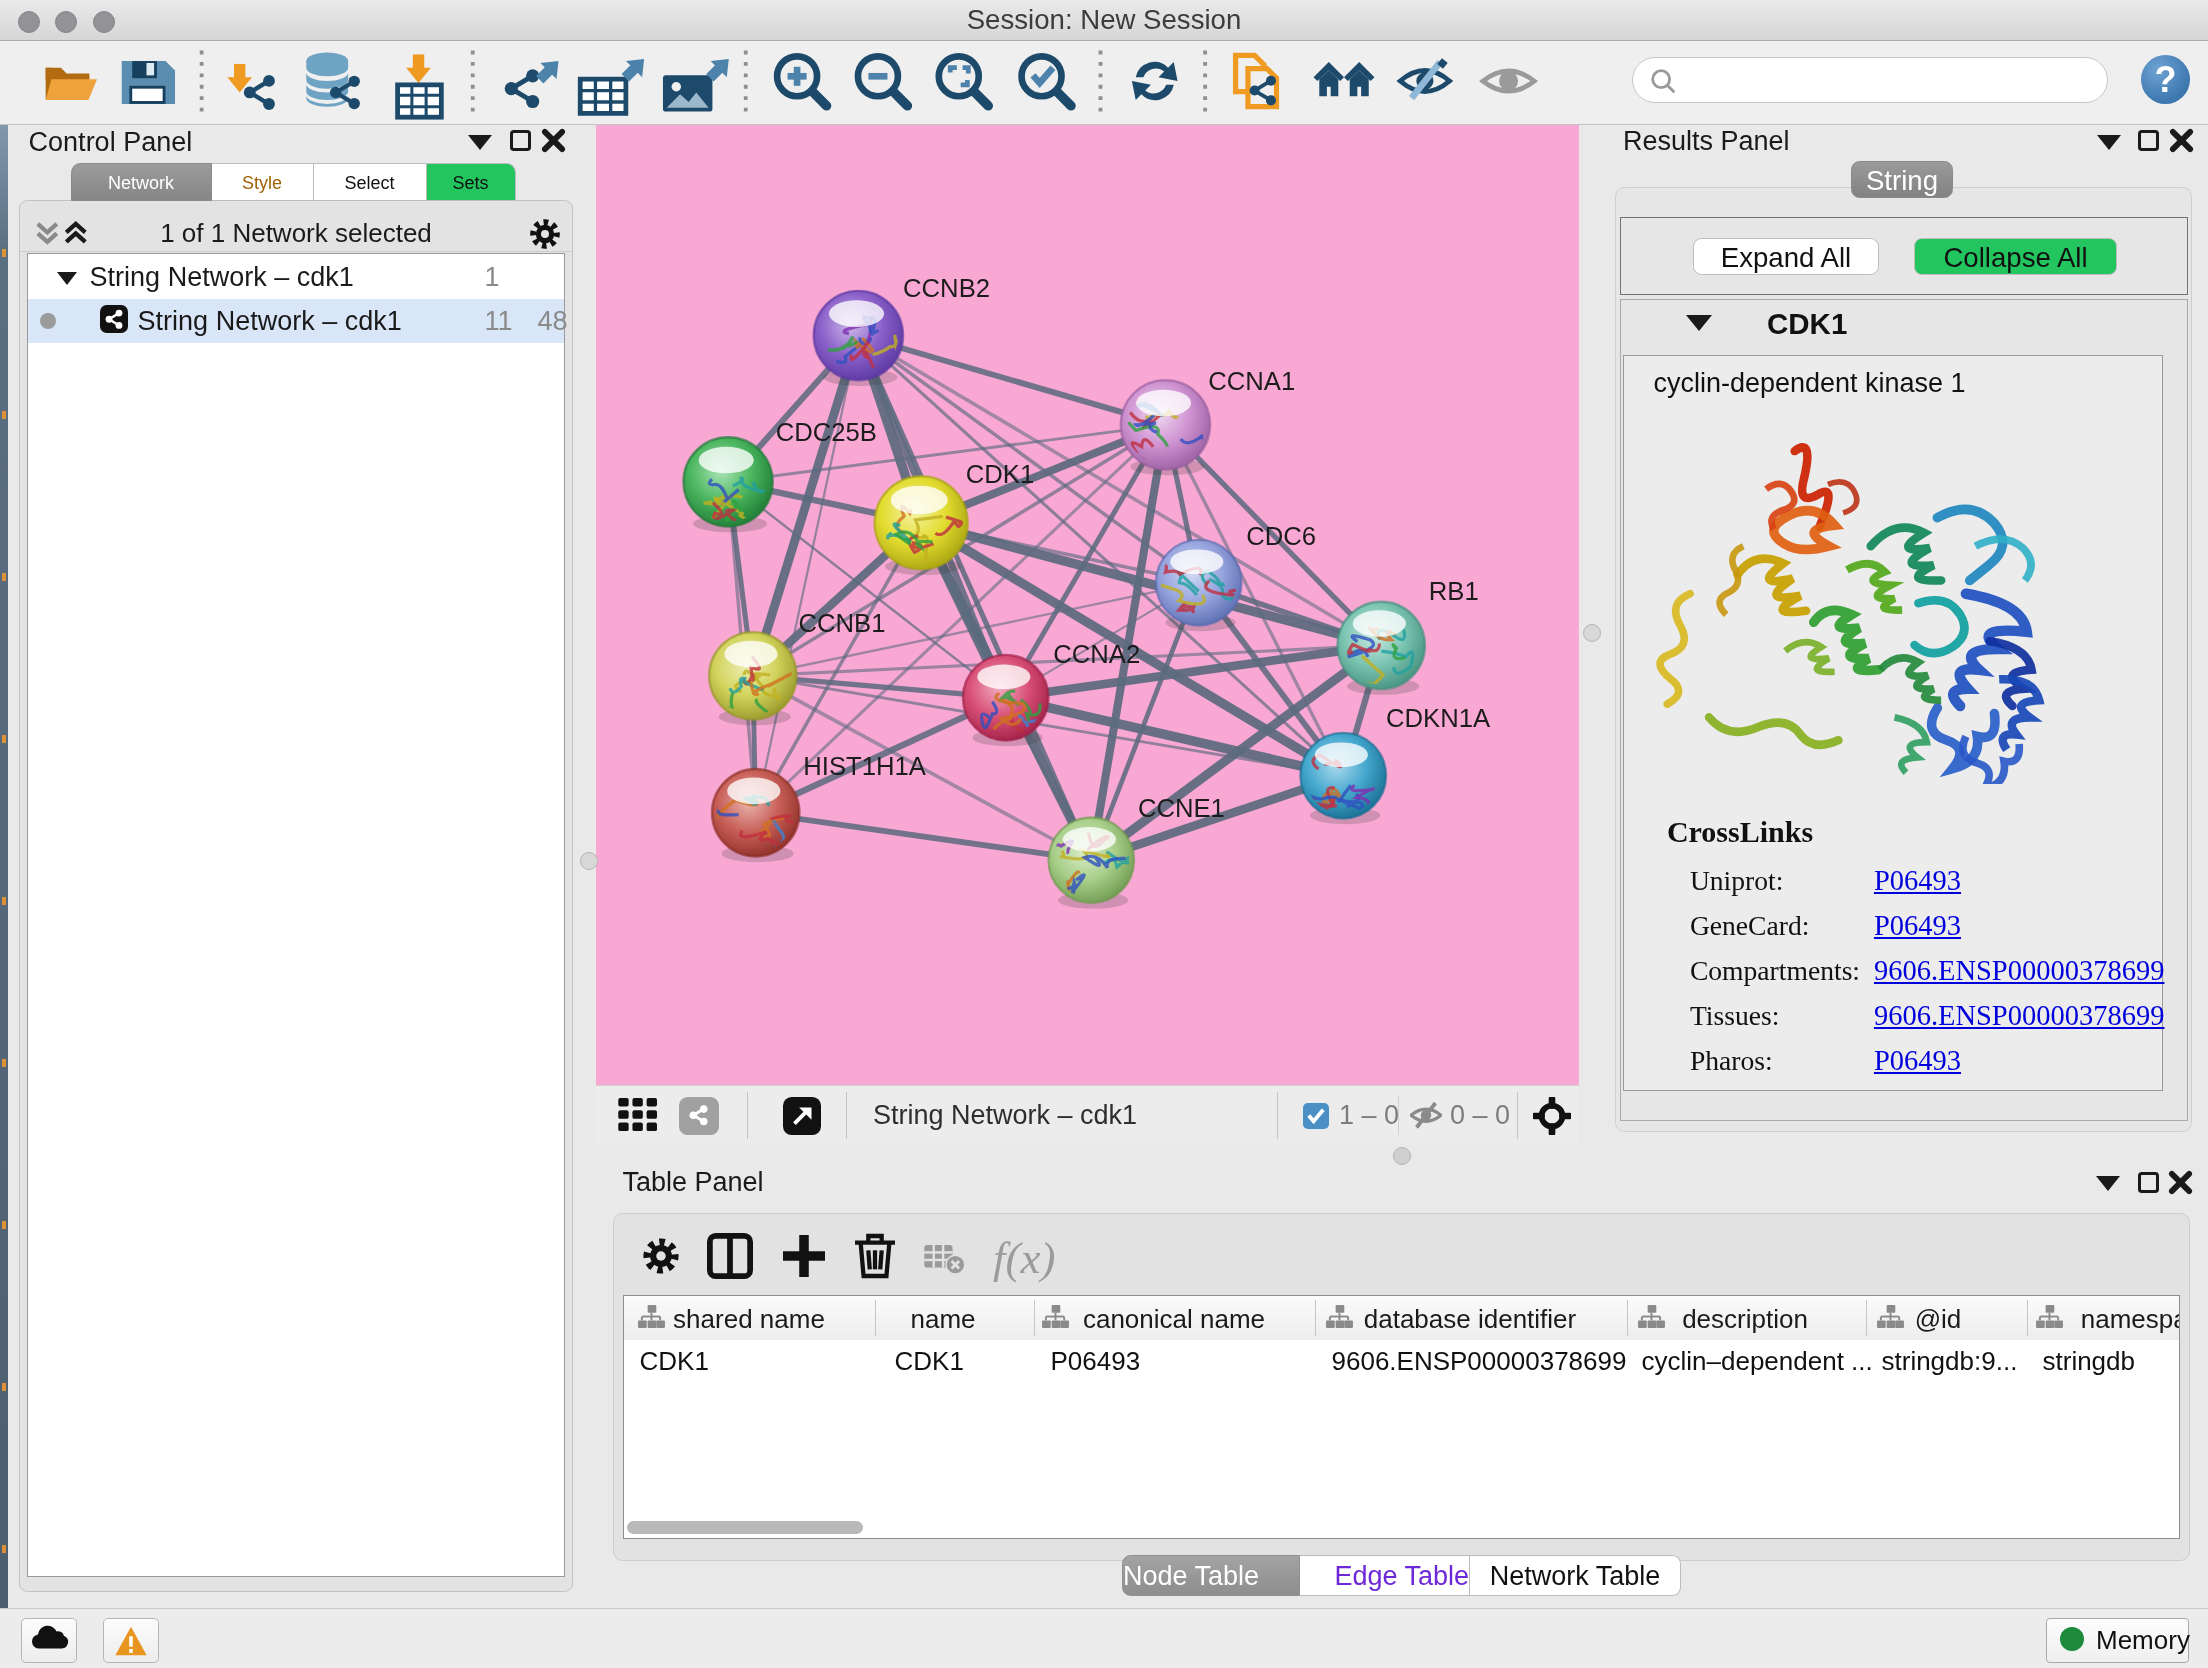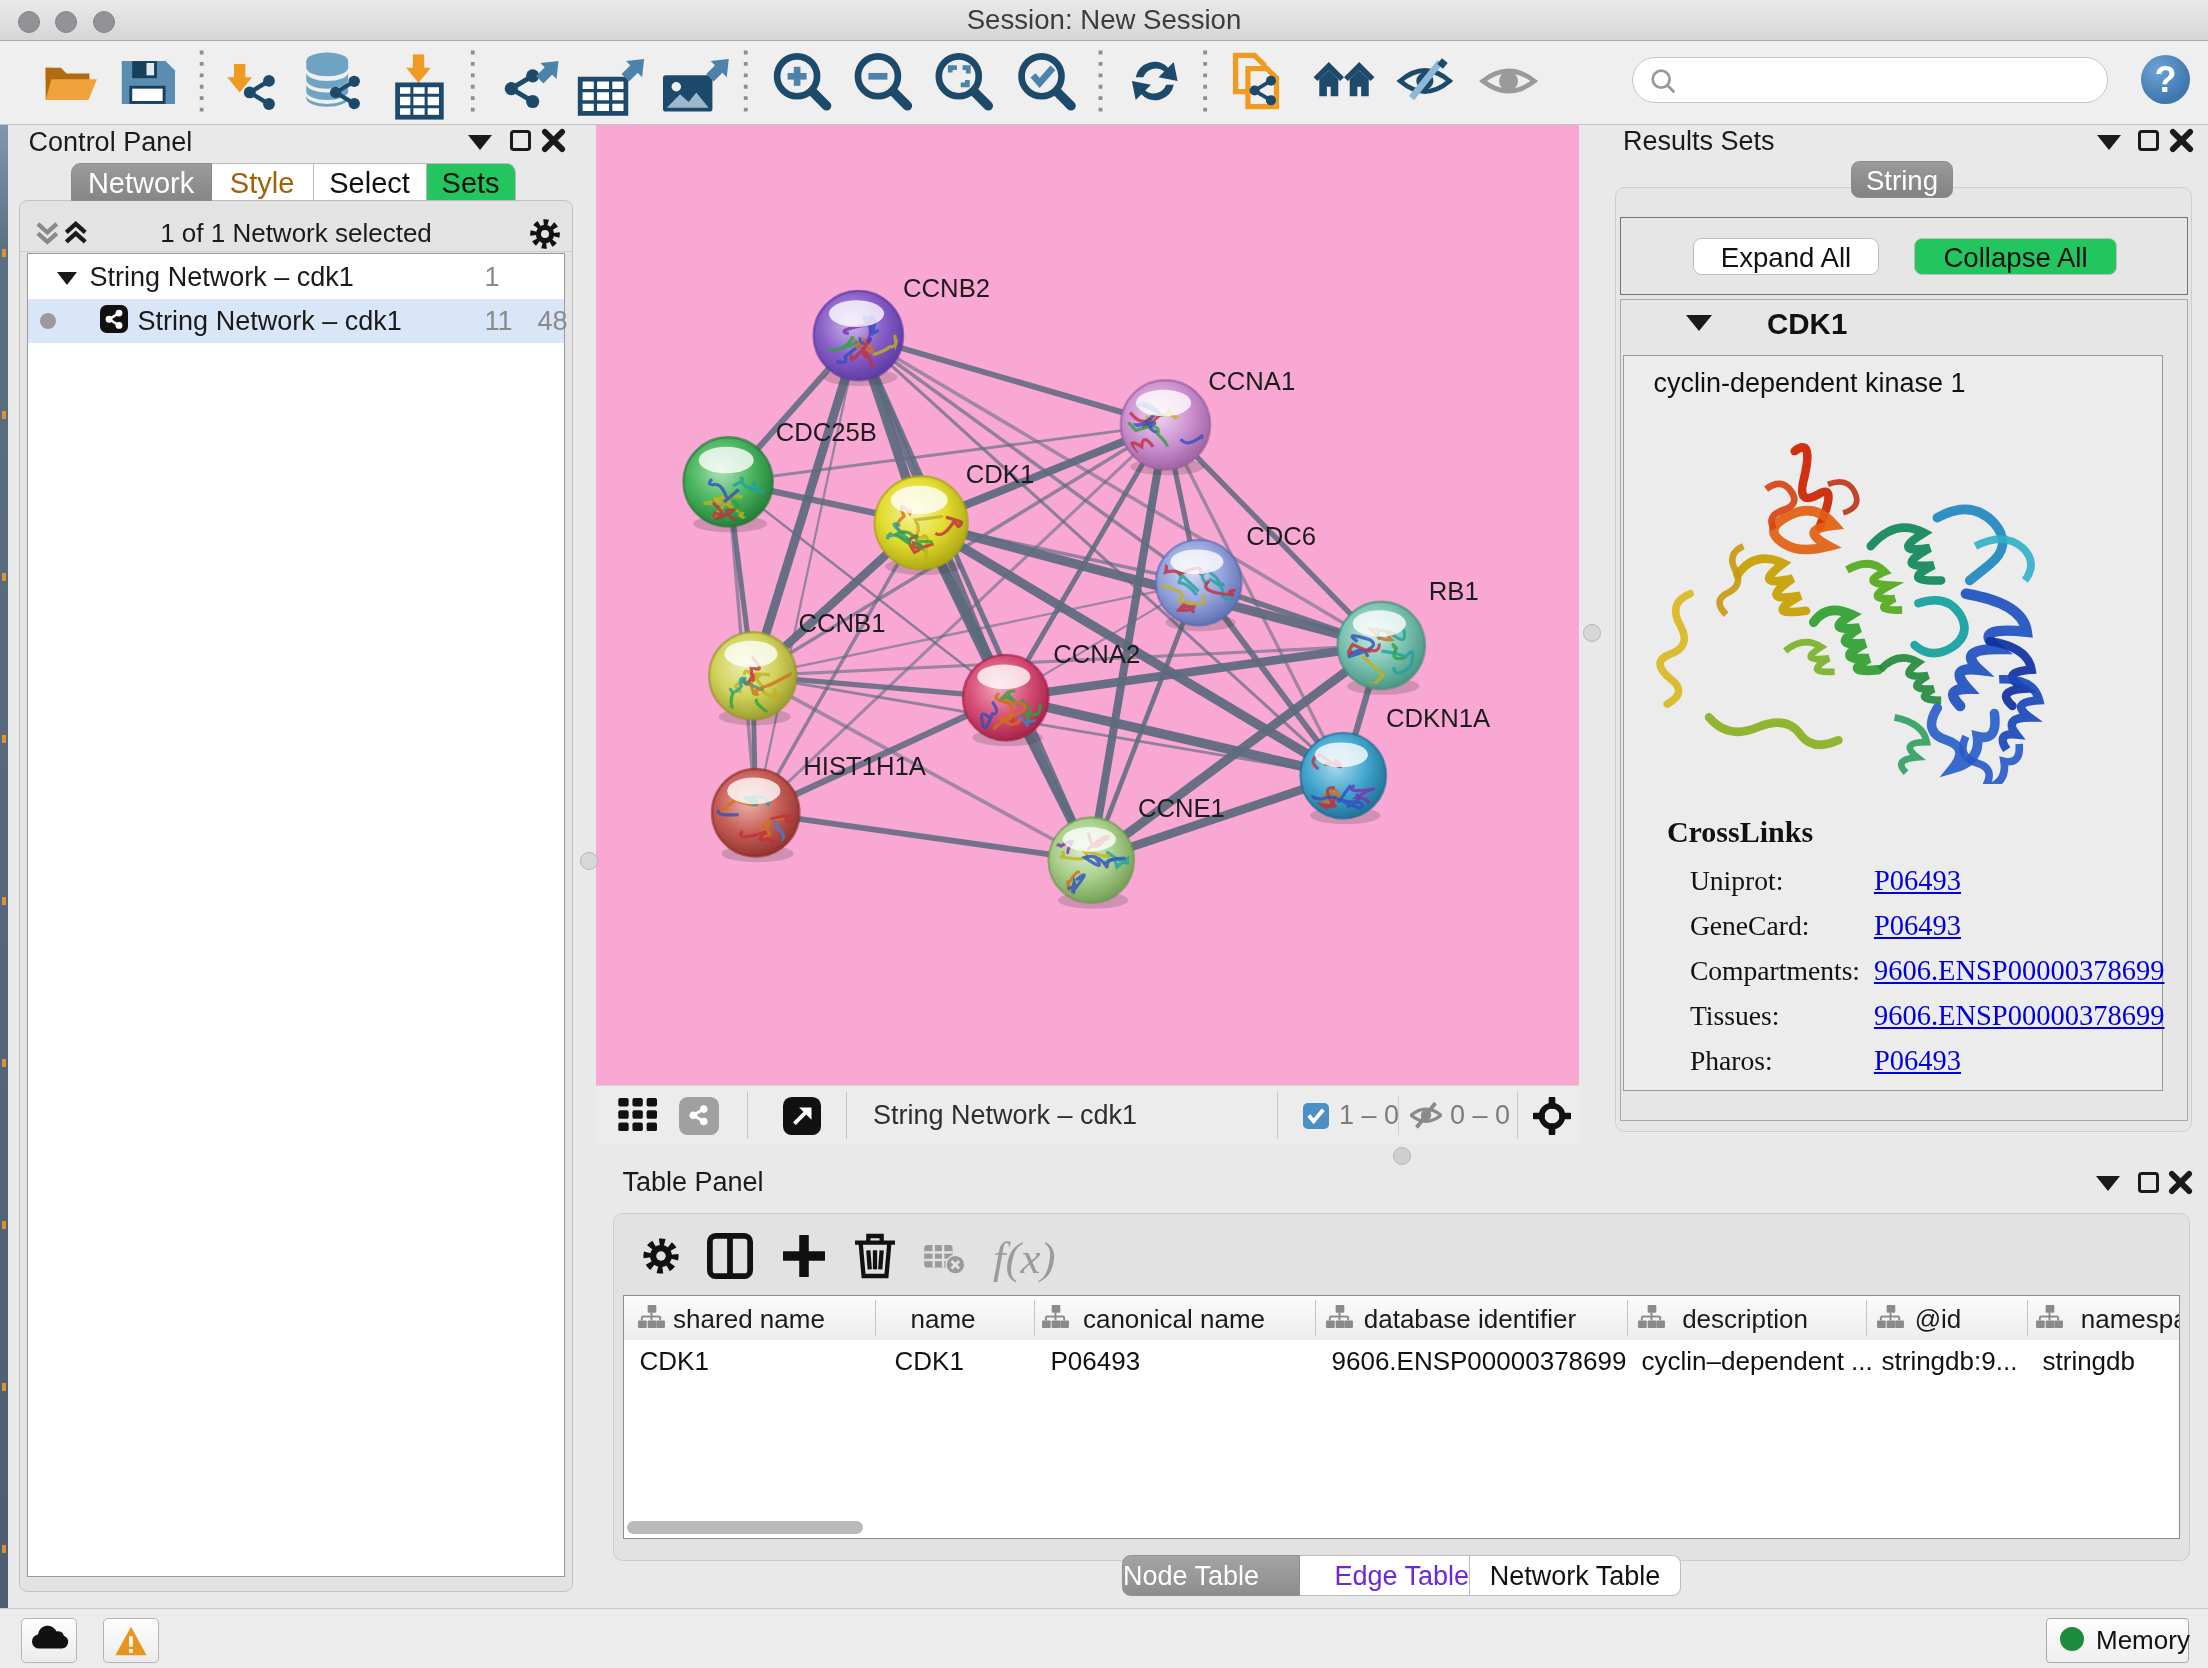--- a/index.html
+++ b/index.html
@@ -196,21 +196,21 @@
 
   <div class="abs" style="left:459px;top:9.5px;width:0;height:0;border-left:12.4px solid transparent;border-right:12.4px solid transparent;border-top:15px solid #1a1a1a"></div>
   <div class="abs" style="left:501px;top:4.8px;width:21px;height:21px;border:3.8px solid #1a1a1a;border-radius:3.8px;box-sizing:border-box"></div>
   <svg class="abs" style="left:532px;top:2.9px" width="25" height="25" viewBox="0 0 26 26">
       <g stroke="#1a1a1a" stroke-width="6" stroke-linecap="round">
         <line x1="4" y1="4" x2="22" y2="22"></line>
         <line x1="22" y1="4" x2="4" y2="22"></line>
       </g>
     </svg>
 
-  <div class="abs" style="left:62px;top:38px;height:38px;display:flex;font-size:29px;z-index:3">
+  <div class="abs" style="left:62px;top:38px;height:38px;display:flex;font-size:18px;z-index:3">
     <div style="width:139px;background:linear-gradient(#9b9b9b,#868686);color:#fff;border:1px solid #8a8a8a;border-radius:9.5px 0 0 0;text-align:center;line-height:38px">Network</div>
     <div style="width:101px;background:#fff;color:#a16207;border:1px solid #bcbcbc;border-left:none;text-align:center;line-height:38px">Style</div>
     <div style="width:112px;background:#fff;color:#111;border:1px solid #bcbcbc;border-left:none;text-align:center;line-height:38px">Select</div>
     <div style="width:88px;background:#22c55e;color:#111;border:1px solid #bcbcbc;border-left:none;border-radius:0 9.5px 0 0;text-align:center;line-height:38px">Sets</div>
   </div>
 
   <div class="abs" style="left:10.5px;top:75px;width:554px;height:1392px;background:#e3e3e3;border:1px solid #c2c2c2;border-radius:8.6px;box-sizing:border-box"></div>
 
   <div class="abs" style="left:11.4px;top:90px;width:552px;height:36px;border-bottom:1px solid #cdcdcd;font-size:26px;color:#1a1a1a;text-align:center;line-height:36px">1 of 1 Network selected</div>
 
@@ -614,21 +614,21 @@
         <line x1="31" y1="20" x2="38" y2="20"></line>
       </g>
   </svg>
 </div>
 
 <div class="abs" style="left:1583px;top:624px;width:16px;height:16px;border-radius:50%;background:#d8d8d8;border:1px solid #b5b5b5"></div>
 <div class="abs" style="left:580px;top:852px;width:16px;height:16px;border-radius:50%;background:#d8d8d8;border:1px solid #b5b5b5"></div>
 <div class="abs" style="left:1393px;top:1147px;width:16px;height:16px;border-radius:50%;background:#cfcfcf;border:1px solid #b5b5b5"></div>
 
 <div class="abs" style="left:1581px;top:125px;width:628px;height:1041px">
-  <div class="abs ptitle" style="left:42px;top:1px">Results Sets</div>
+  <div class="abs ptitle" style="left:42px;top:1px">Results Panel</div>
 
   <div class="abs" style="left:516px;top:9.5px;width:0;height:0;border-left:12.4px solid transparent;border-right:12.4px solid transparent;border-top:15px solid #1a1a1a"></div>
   <div class="abs" style="left:557px;top:4.8px;width:21px;height:21px;border:3.8px solid #1a1a1a;border-radius:3.8px;box-sizing:border-box"></div>
   <svg class="abs" style="left:588px;top:2.9px" width="25" height="25" viewBox="0 0 26 26">
       <g stroke="#1a1a1a" stroke-width="6" stroke-linecap="round">
         <line x1="4" y1="4" x2="22" y2="22"></line>
         <line x1="22" y1="4" x2="4" y2="22"></line>
       </g>
     </svg>
   <div class="abs" style="left:34px;top:62px;width:577px;height:945px;background:#e6e6e6;border:1px solid #cfcfcf;border-radius:9.5px;box-sizing:border-box"></div>

